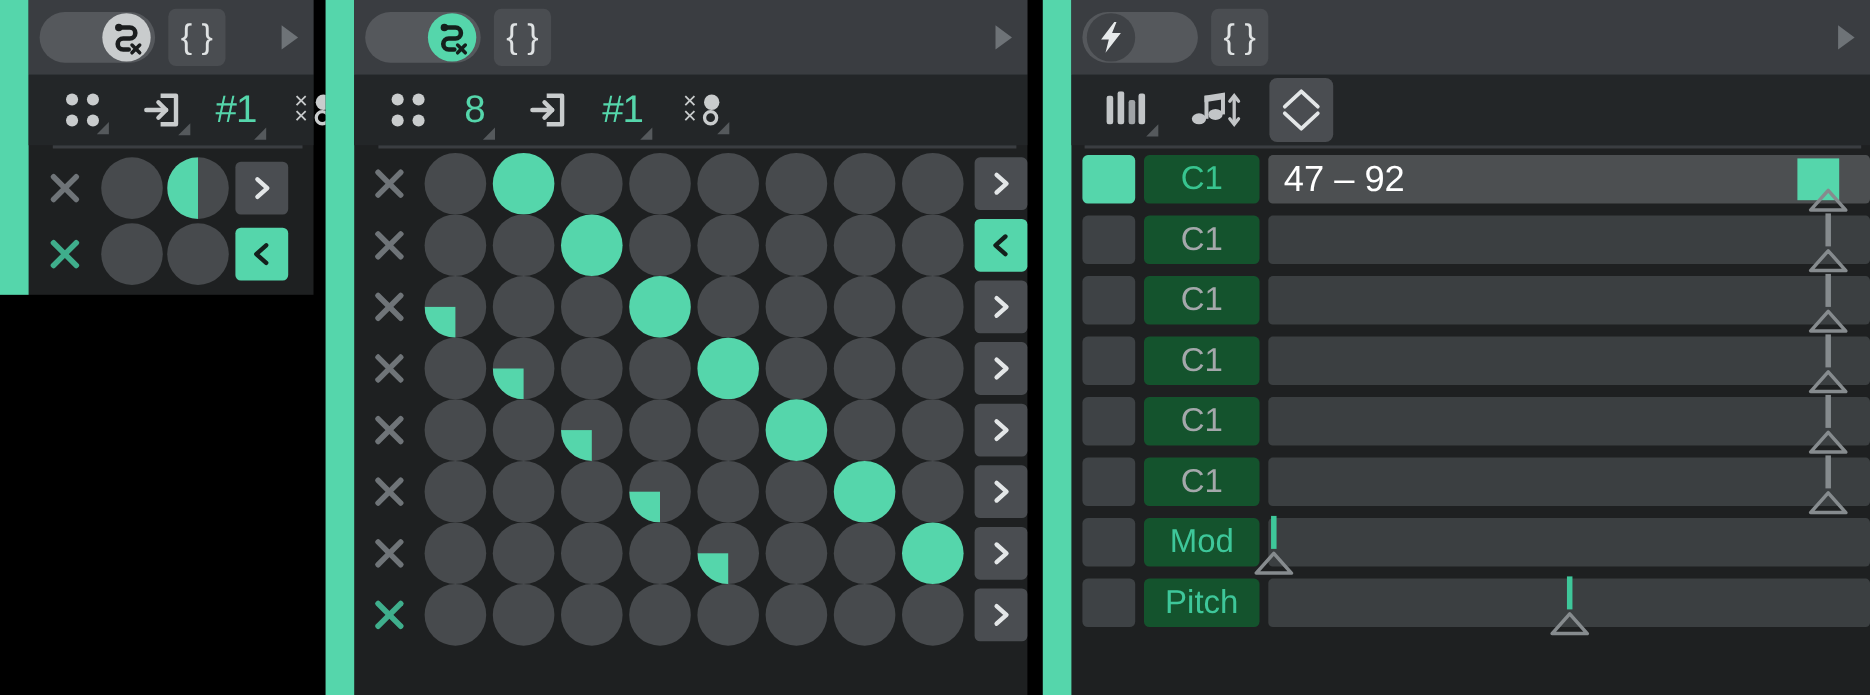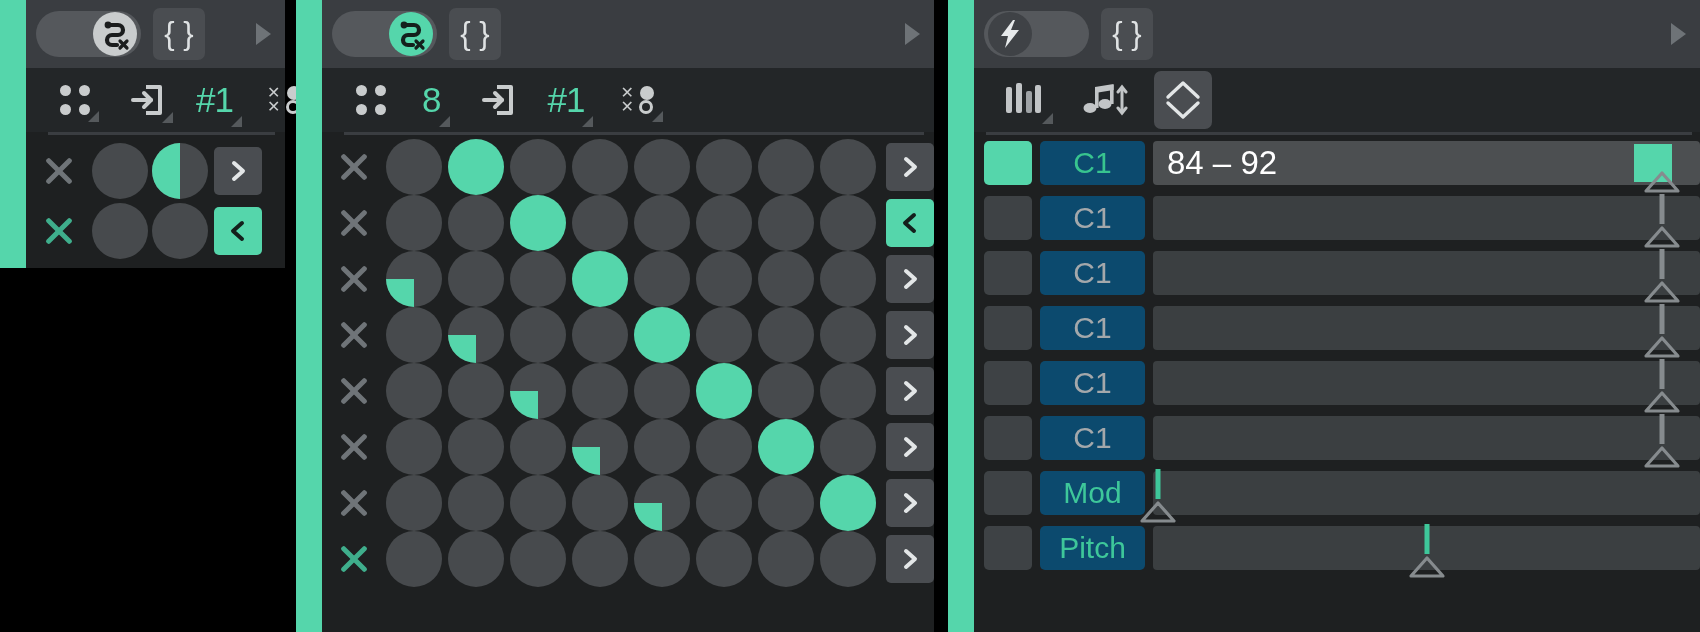--- a/index.html
+++ b/index.html
@@ -78,21 +78,21 @@
             align-items:center;justify-content:center;flex:0 0 auto;}
   .arrowbtn.accent{background:#55d6ab;}
   .chev{display:block;}
 
   
   .seqrows{flex:1 1 auto;display:flex;flex-direction:column;}
   .seqrow{display:flex;align-items:center;height:55px;}
   .padbtn{width:48px;height:44px;border-radius:5px;background:#3e4245;
           flex:0 0 auto;margin-left:10px;}
   .padbtn.on{background:#55d6ab;}
-  .notebtn{width:105px;height:44px;border-radius:5px;background:#0c4a6e;
+  .notebtn{width:105px;height:44px;border-radius:5px;background:#14532d;
            margin-left:8px;flex:0 0 auto;color:#a4a8ab;font-size:30px;
            display:flex;align-items:center;justify-content:center;}
   .notebtn.act{color:#38c48f;}
   .notebtn.lbl{color:#3ec79a;}
   .valtrack{flex:1 1 auto;height:44px;border-radius:4px;background:#3b3f41;
             margin-left:8px;margin-right:0;position:relative;}
   .valtrack.hl{background:#4c4f51;}
   .valtext{position:absolute;left:14px;top:50%;transform:translateY(-50%);
            color:#fff;font-size:33px;white-space:nowrap;}
   .valblock{position:absolute;top:50%;transform:translateY(-50%);
@@ -465,21 +465,21 @@
         </div>
       </div>
 
       <div class="hrule" style="margin:0 8px 0 12px;"></div>
 
       <div class="seqrows" id="seq3">
           <div class="seqrow">
             <div class="padbtn on"></div>
             <div class="notebtn act">C1</div>
             <div class="valtrack hl">
-              <span class="valtext">84 – 92</span>
+              <span class="valtext">47 – 92</span>
               <span class="valblock" style="left: 88%;"></span>
               <span class="marker" style="left: calc(93% - 22px);">
                 <svg width="44" height="30" viewBox="0 0 44 30" style="position:absolute;left:0;top:8px;">
                   <path d="M6 26 L22 8 L38 26 Z" fill="none" stroke="#868b8e" stroke-width="3.2" stroke-linejoin="round"></path>
                 </svg>
               </span>
             </div>
           </div>
           <div class="seqrow">
             <div class="padbtn"></div>

